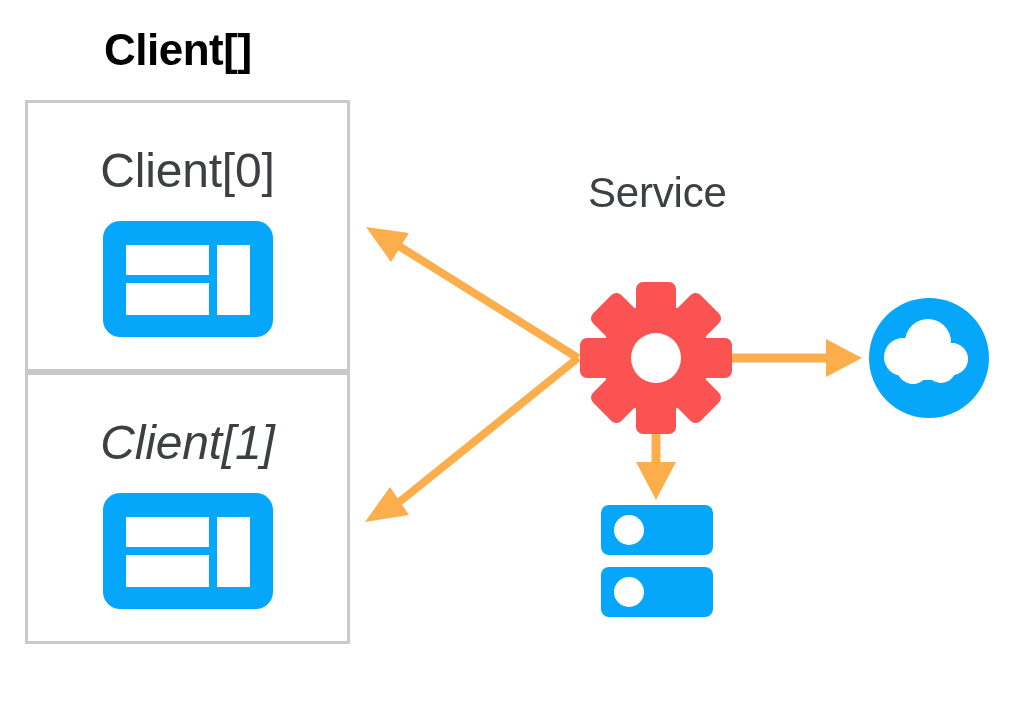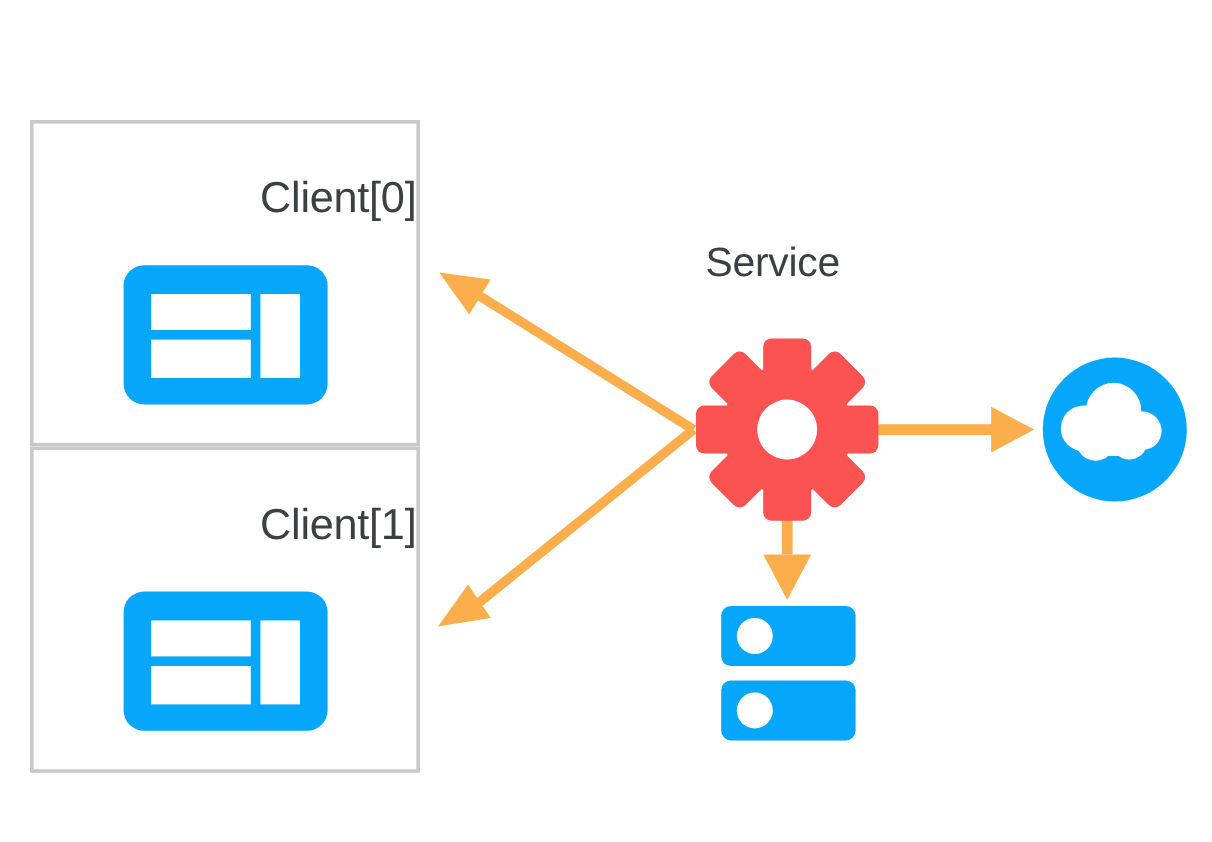--- a/index.html
+++ b/index.html
@@ -49,28 +49,29 @@
     background: #ffffff;
     box-sizing: content-box;
   }
   .client-box.top {
     top: 0;
     height: 266px;
   }
   .client-box.bottom {
     top: 272px;
     height: 266px;
+    font-style: italic;
   }
   .client-label {
     position: absolute;
     left: 0;
     right: 0;
     top: 44px;
-    text-align: right;
-    font-size: 36px;
+    text-align: center;
+    font-size: 48px;
     font-weight: 400;
     color: #3c4043;
     letter-spacing: -0.2px;
     line-height: 1;
   }
 
   
   .window-icon {
     position: absolute;
     left: 50%;
@@ -87,43 +88,43 @@
   }
   .window-icon .pane-tl { left: 23px;  top: 24px; width: 83px; height: 30px; }
   .window-icon .pane-bl { left: 23px;  top: 62px; width: 83px; height: 32px; }
   .window-icon .pane-r  { left: 114px; top: 24px; width: 33px; height: 70px; }
 
   
   .sw-label {
     position: absolute;
     left: 588px;
     top: 166px;
-    font-size: 34px;
+    font-size: 42px;
     font-weight: 400;
     color: #3c4043;
     line-height: 1.28;
     letter-spacing: -0.2px;
-    margin-top: 32px;
   }
 
   
   #art {
     position: absolute;
     left: 0;
     top: 0;
     width: 1010px;
     height: 702px;
     pointer-events: none;
   }
 </style>
 </head>
 <body>
 
 <div id="canvas">
 
+  <div class="diagram-title">Client[]</div>
 
   <div class="client-group">
 
     <div class="client-box top">
       <div class="client-label">Client[0]</div>
       <div class="window-icon">
         <span class="pane pane-tl"></span>
         <span class="pane pane-bl"></span>
         <span class="pane pane-r"></span>
       </div>

